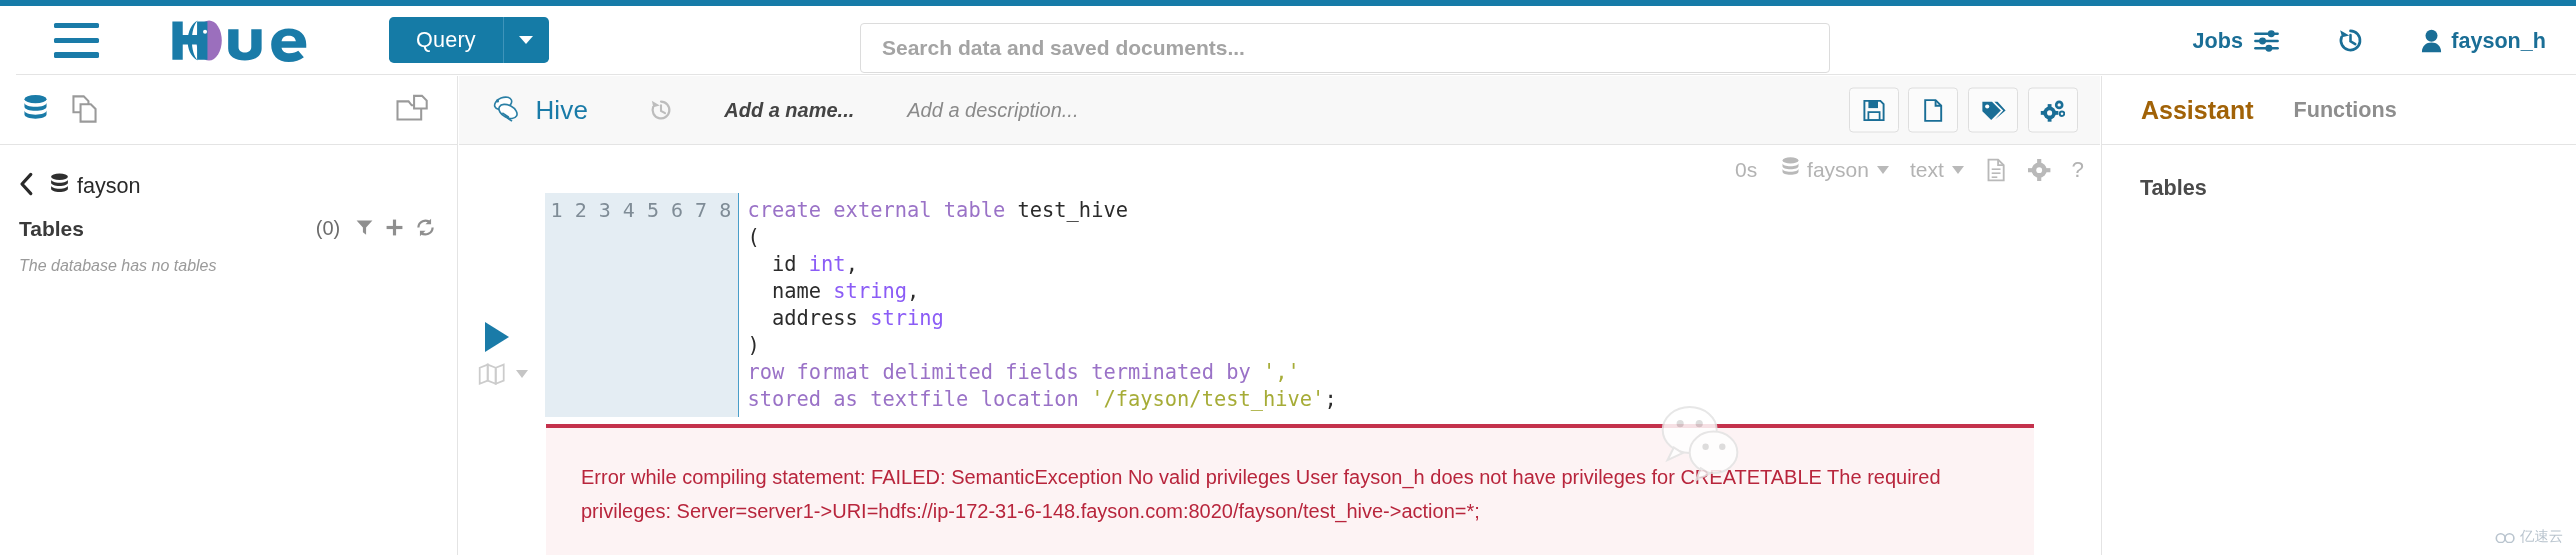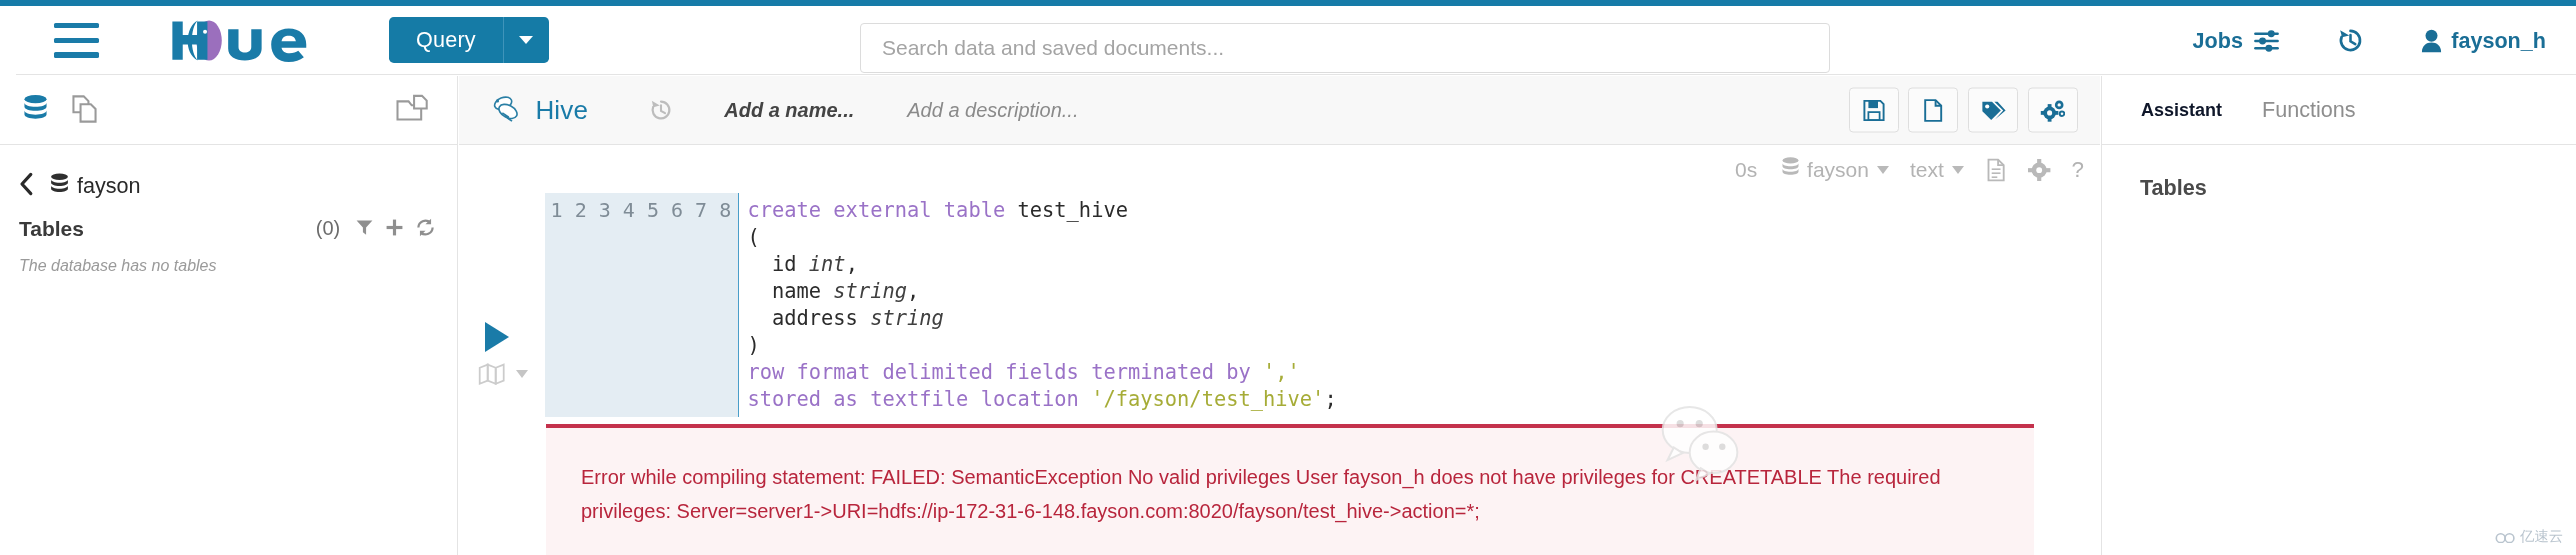--- a/index.html
+++ b/index.html
@@ -38,20 +38,21 @@
   .query-btn .qdiv { width:0.8px; background:#3f94ba; }
   .query-btn .qcaret { width:45px; display:flex; align-items:center; justify-content:center; }
   .caret-down { width:0;height:0;border-left:7.2px solid transparent;border-right:7.2px solid transparent;
      border-top:8.8px solid #fff; }
 
   .search-wrap { position:absolute; left:844px; top:17px; width:970px; height:50px; }
   .search-input {
     width:100%; height:100%; border:0.8px solid #dcdcdc; border-radius:4px; background:#fff;
     font-size:21px; color:#b91c1c; padding:0 21px; font-family:"Liberation Sans", sans-serif;
     outline:none;
+    font-weight:bold;
   }
   .search-input::placeholder { color:#a4a4a4; }
 
   .header-right { position:absolute; right:46px; top:0; height:69px; display:flex; align-items:center; gap:12px; }
   .hdr-item { display:flex; align-items:center; color:#1a6e96; font-size:21.6px; font-weight:bold; cursor:pointer; }
   .hdr-item.jobs { margin-right:45px; }
   .hdr-item.hist { margin-right:45px; }
   .hdr-item svg { display:block; }
   .jobs-label { margin-right:9.6px; }
 
@@ -80,22 +81,22 @@
   .ea-btn {
     width:50px; height:45px; border:0.8px solid #dedede; border-radius:4px; background:#fbfbfb;
     display:flex; align-items:center; justify-content:center; cursor:pointer;
   }
 
   .subbar-right {
     position:absolute; left:2101px; top:0; width:475px; height:69px; background:#fff;
     border-bottom:0.8px solid #e4e4e4; border-left:0.8px solid #e4e4e4;
     display:flex; align-items:center;
   }
-  .asst-tab { font-size:18px; font-weight:bold; color:#0f172a; margin-left:39px; cursor:pointer; }
-  .fn-tab { font-size:21.6px; color:#8e8e8e; margin-left:40px; cursor:pointer; }
+  .asst-tab { font-size:25px; font-weight:bold; color:#a16207; margin-left:39px; cursor:pointer; }
+  .fn-tab { font-size:21.6px; color:#8e8e8e; margin-left:40px; cursor:pointer;font-weight:bold; }
 
   
   .sidebar {
     position:absolute; left:0; top:145px; width:458px; height:411px;
     background:#fff; border-right:0.8px solid #e4e4e4;
   }
   .db-crumb { display:flex; align-items:center; margin:27px 0 0 17.6px; cursor:pointer; }
   .chev-left { margin-right:13.6px; }
   .db-crumb .dbname { font-size:21.6px; color:#2a2a2a; margin-left:7.2px; }
   .tables-row { display:flex; align-items:center; margin:17.6px 21px 0 19px; }
@@ -136,21 +137,21 @@
     font-size:20px; line-height:27px; text-align:right; padding:4px 7.2px 4px 5.6px;
     border-right:1.6px solid #4a9ec9; user-select:none;
   }
   .codelines {
     font-family:"DejaVu Sans Mono", monospace; font-size:20.4px; line-height:27px;
     padding:4px 0 4px 8px; white-space:pre; color:#2b2b2b;
   }
   .kw { color:#9a72c7; }
   .str { color:#a6ac37; }
   .ident { color:#2b2b2b; }
-  .typ { color:#404040;font-style:italic; }
+  .typ { color:#8b5cf6; }
   .punc { color:#2b2b2b; }
 
   
   .err-box {
     position:absolute; left:87px; top:279px; width:1488px; height:132px;
     background:#fdf3f4; border-top:4.8px solid #c4314c;
   }
   .err-text {
     padding:32px 45px 0 35px; color:#b8253c; font-size:20px; line-height:34px;
   }

